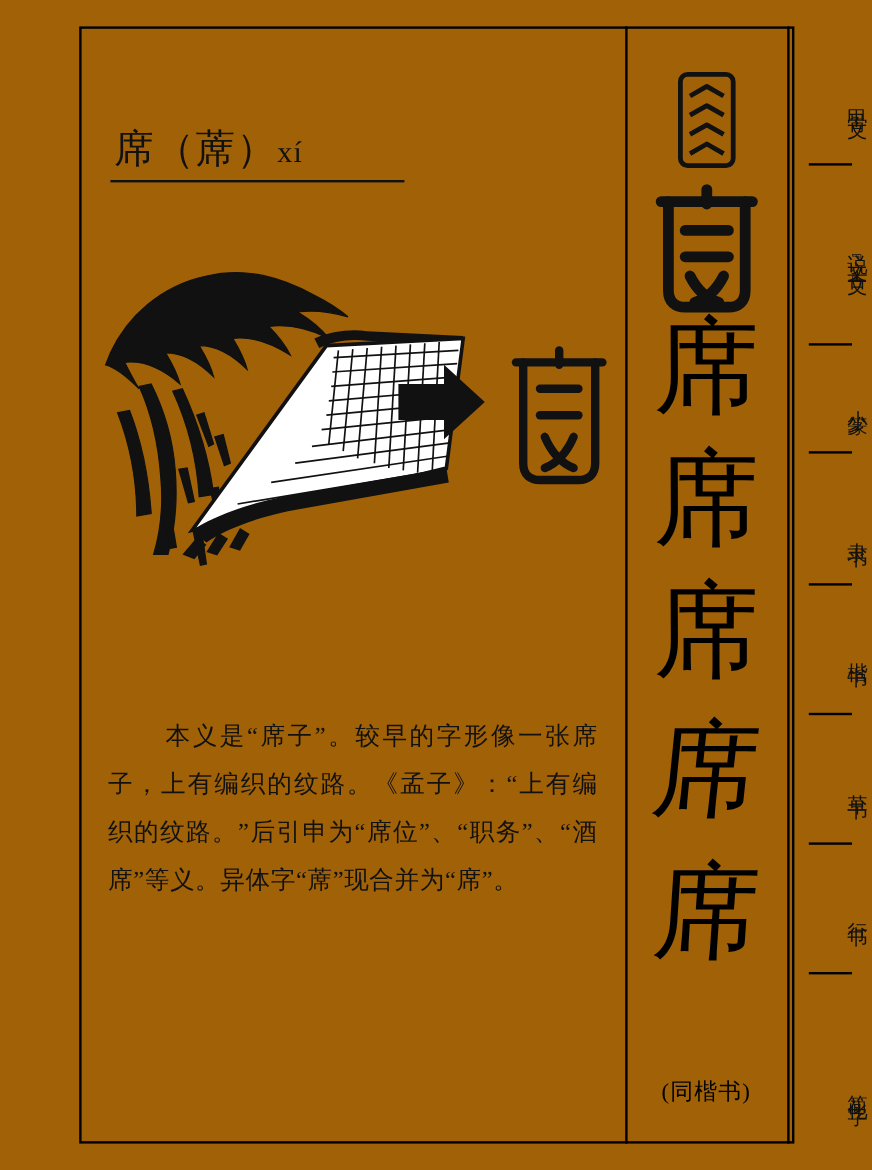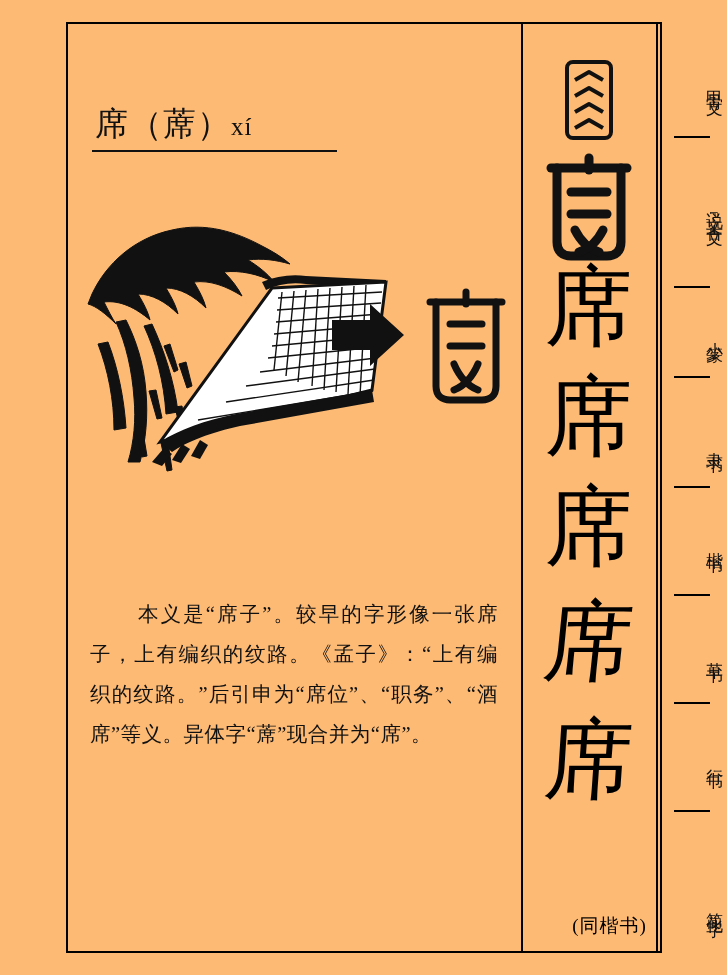--- a/index.html
+++ b/index.html
@@ -10,21 +10,21 @@
   body {
     width: 727px;
     height: 975px;
     font-family: "Liberation Serif", serif;
     overflow: hidden;
   }
   #page {
     position: relative;
     width: 727px;
     height: 975px;
-    background: #fdba74;
+    background: #a16207;
   }
   
   .frame {
     position: absolute;
     left: 66px;
     top: 22px;
     width: 596px;
     height: 931px;
     border: 2px solid #000;
     box-sizing: border-box;
@@ -126,26 +126,25 @@
     position: absolute;
     left: 0;
     width: 131px;
     text-align: center;
     color: #000;
     font-family: "Liberation Serif", serif;
   }
   .g-note {
     position: absolute;
     left: 0;
-    bottom: 12px;
+    bottom: 28px;
     width: 131px;
     text-align: center;
     font-size: 19px;
     letter-spacing: 1px;
-    padding-left: 21px;
   }
 
   
   .labelcol {
     position: absolute;
     left: 658px;
     top: 24px;
     width: 68px;
     height: 927px;
   }

